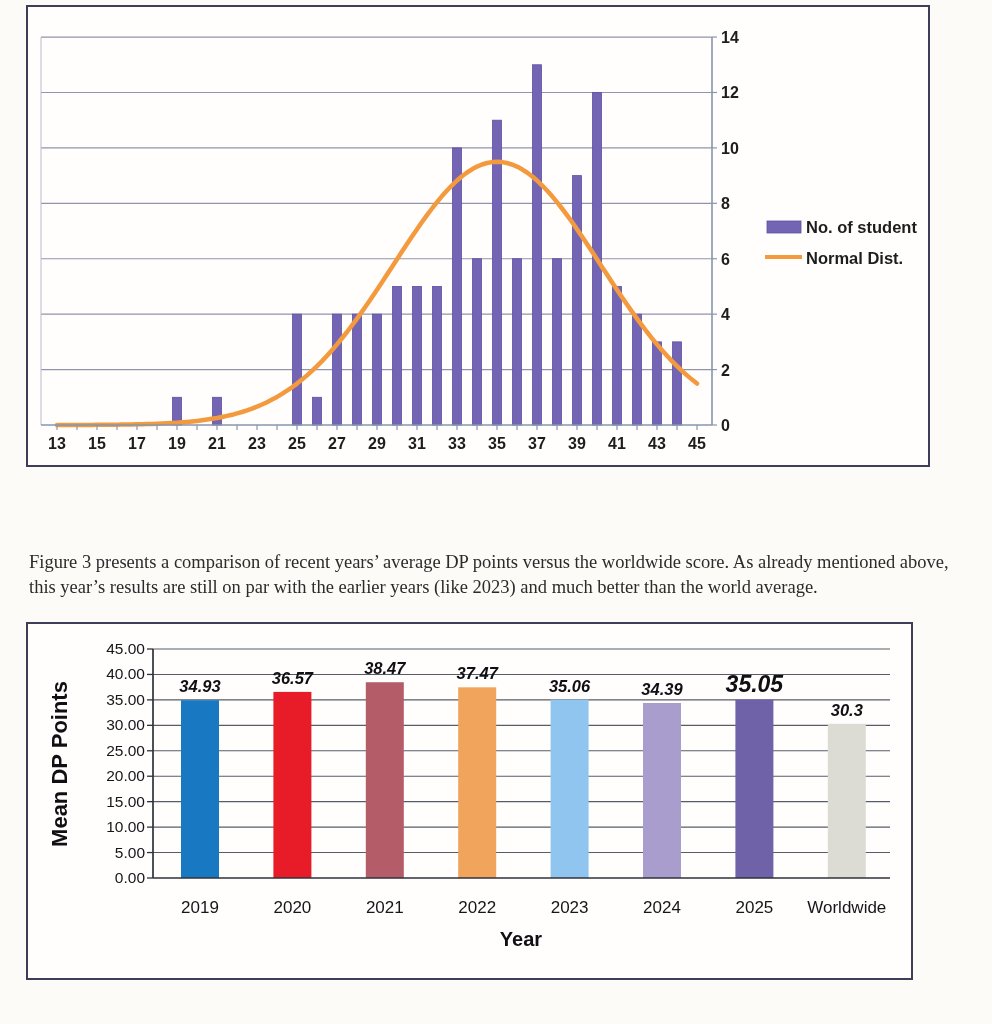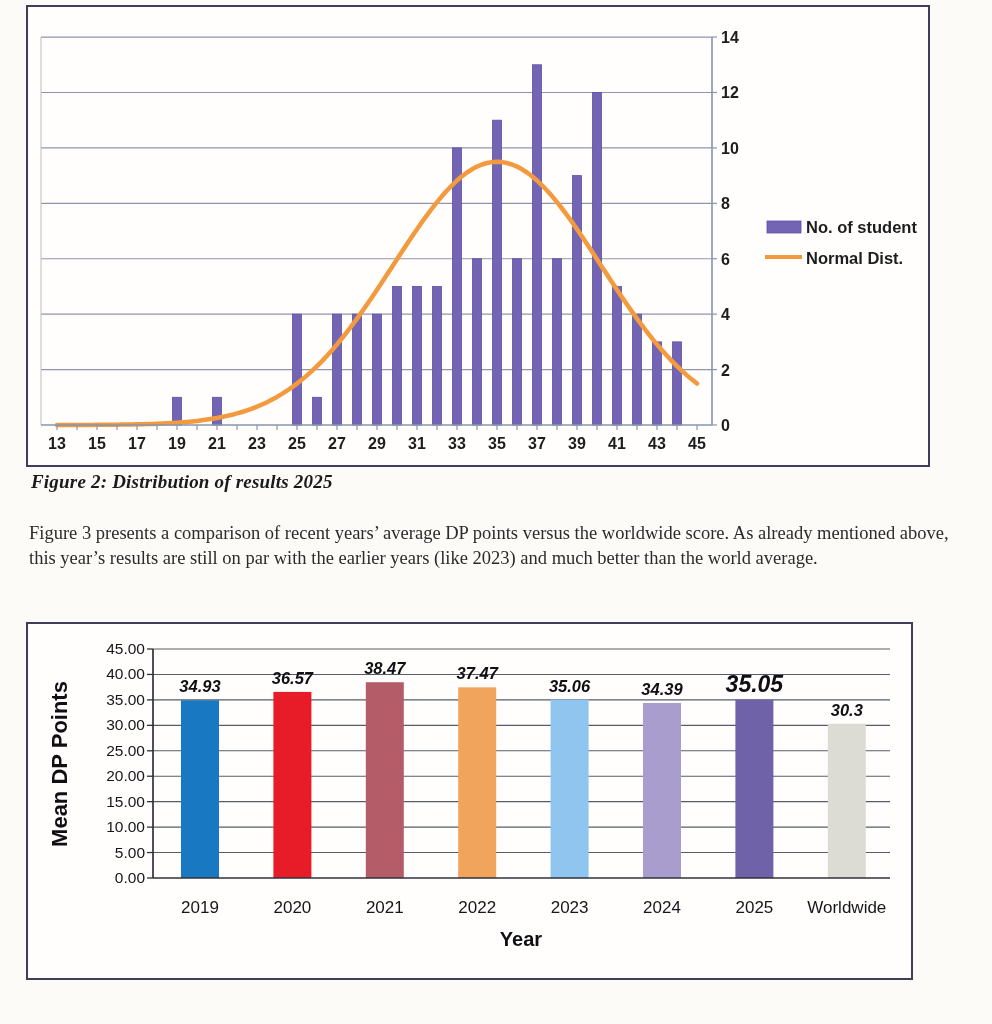--- a/index.html
+++ b/index.html
@@ -15,21 +15,21 @@
   #fig3-box{left:26px;top:622px;width:883px;height:354px;}
   #fig2-svg,#fig3-svg{display:block;}
   .caption{
     position:absolute;margin:0;
     font-family:"Liberation Serif",serif;font-weight:bold;font-style:italic;
     font-size:19px;color:#1a1a1a;letter-spacing:.2px;
   }
   #fig2-caption{left:31px;top:471px;}
   #fig3-caption{left:31px;top:988px;}
   .body-text{
-    position:absolute;left:29px;top:521px;width:940px;margin:0;
+    position:absolute;left:29px;top:550px;width:940px;margin:0;
     font-family:"Liberation Serif",serif;font-size:18.5px;line-height:25px;
     color:#2b2b2b;
   }
   svg text{font-family:"Liberation Sans",sans-serif;}
   .f2tick{font-size:16px;font-weight:700;fill:#1d1d1d;}
   .f2leg{font-size:16.5px;font-weight:600;fill:#1d1d1d;}
   .f3tick{font-size:15.5px;fill:#16161a;}
   .f3cat{font-size:17px;fill:#16161a;}
   .f3vlabel{font-size:16.5px;font-weight:700;font-style:italic;fill:#101014;}
   .f3vlabel-big{font-size:23px;font-weight:700;font-style:italic;fill:#101014;}
@@ -142,21 +142,20 @@
         <text x="693" y="146.89999999999998" class="f2tick">10</text>
         <text x="693" y="91.48000000000002" class="f2tick">12</text>
         <text x="693" y="36.06" class="f2tick">14</text>
         <rect x="739" y="214" width="34" height="12" fill="#7365b3" stroke="#5d4fa5" stroke-width="0.8"></rect>
         <text x="778" y="226" class="f2leg">No. of student</text>
         <line x1="737" y1="250" x2="774" y2="250" stroke="#f49a3e" stroke-width="4"></line>
         <text x="778" y="257" class="f2leg">Normal Dist.</text>
       </svg>
   </section>
 
-  <p class="caption" id="fig2-caption">Figure 2: Distribution of results 2025</p>
 
   <p class="body-text">Figure 3 presents a comparison of recent years’ average DP points versus the worldwide score. As already mentioned above, this year’s results are still on par with the earlier years (like 2023) and much better than the world average.</p>
 
   <section class="chart-box" id="fig3-box">
     <svg id="fig3-svg" width="883" height="354" viewBox="0 0 883 354">
         <line x1="119" y1="254" x2="125" y2="254" stroke="#2f323a" stroke-width="1.3"></line>
         <text x="117" y="259" text-anchor="end" class="f3tick">0.00</text>
         <line x1="125" y1="228.55555555555554" x2="862" y2="228.55555555555554" stroke="#575c68" stroke-width="1.1"></line>
         <line x1="119" y1="228.55555555555554" x2="125" y2="228.55555555555554" stroke="#2f323a" stroke-width="1.3"></line>
         <text x="117" y="233.55555555555554" text-anchor="end" class="f3tick">5.00</text>

